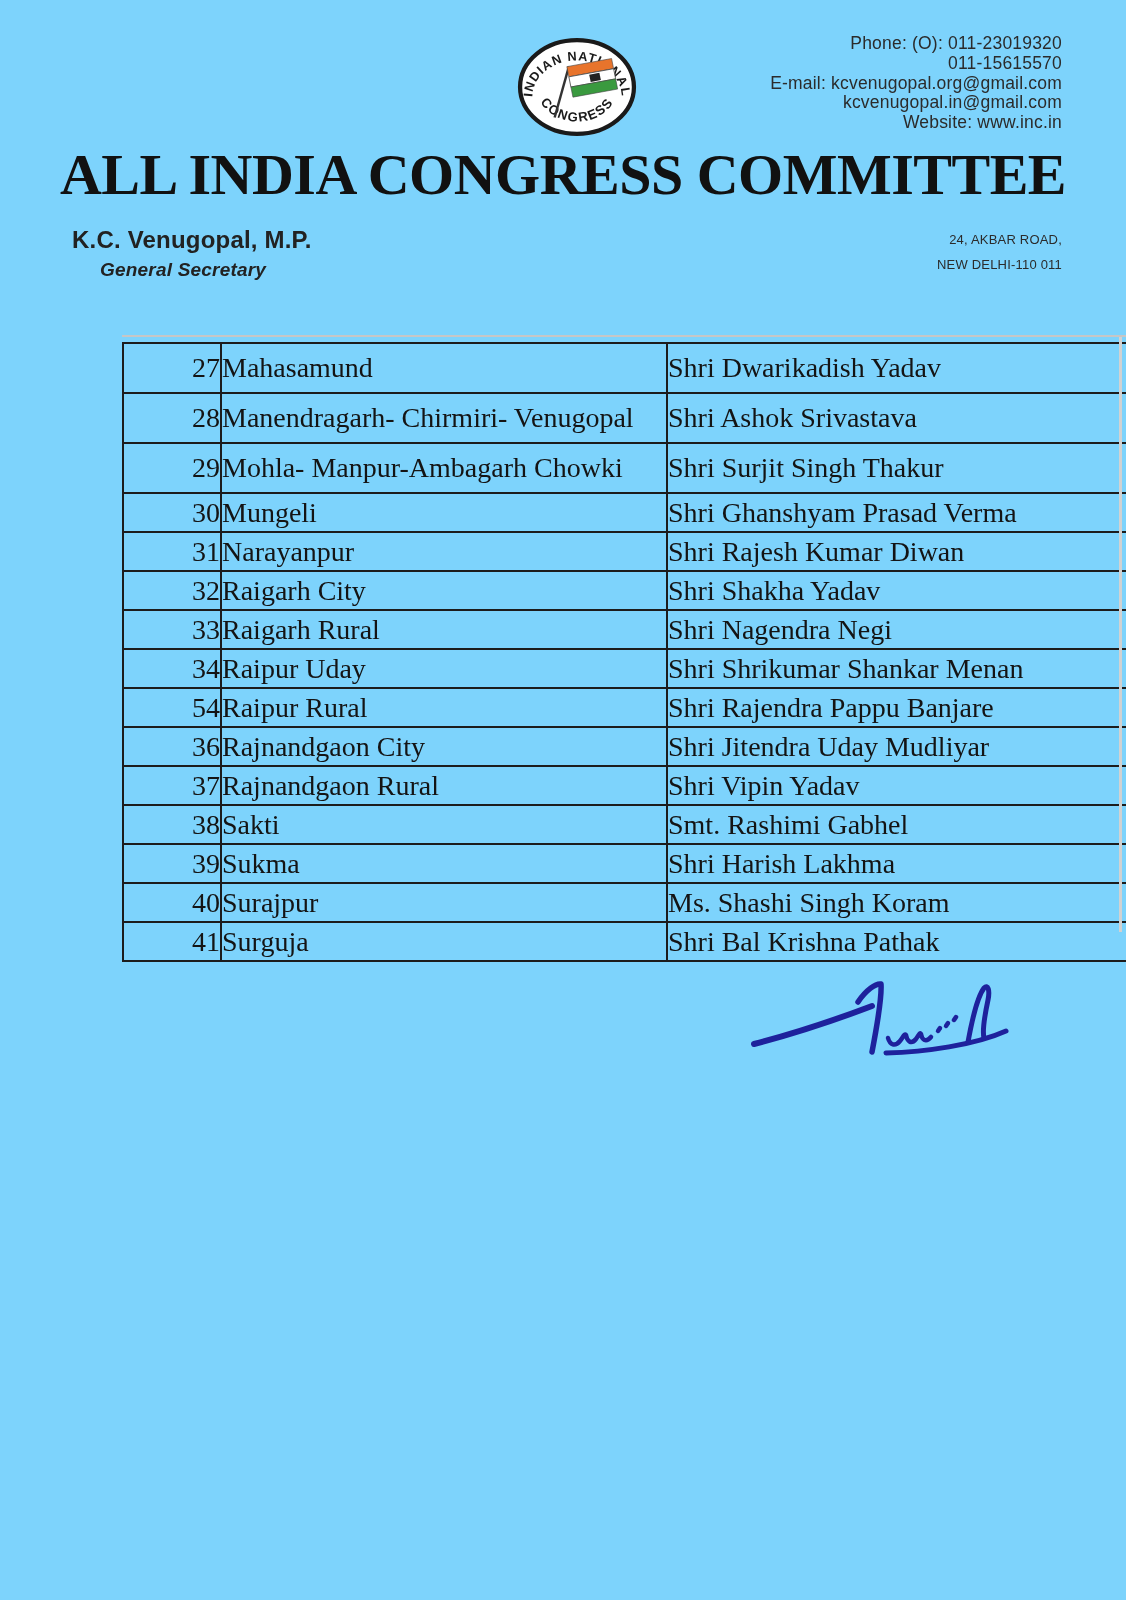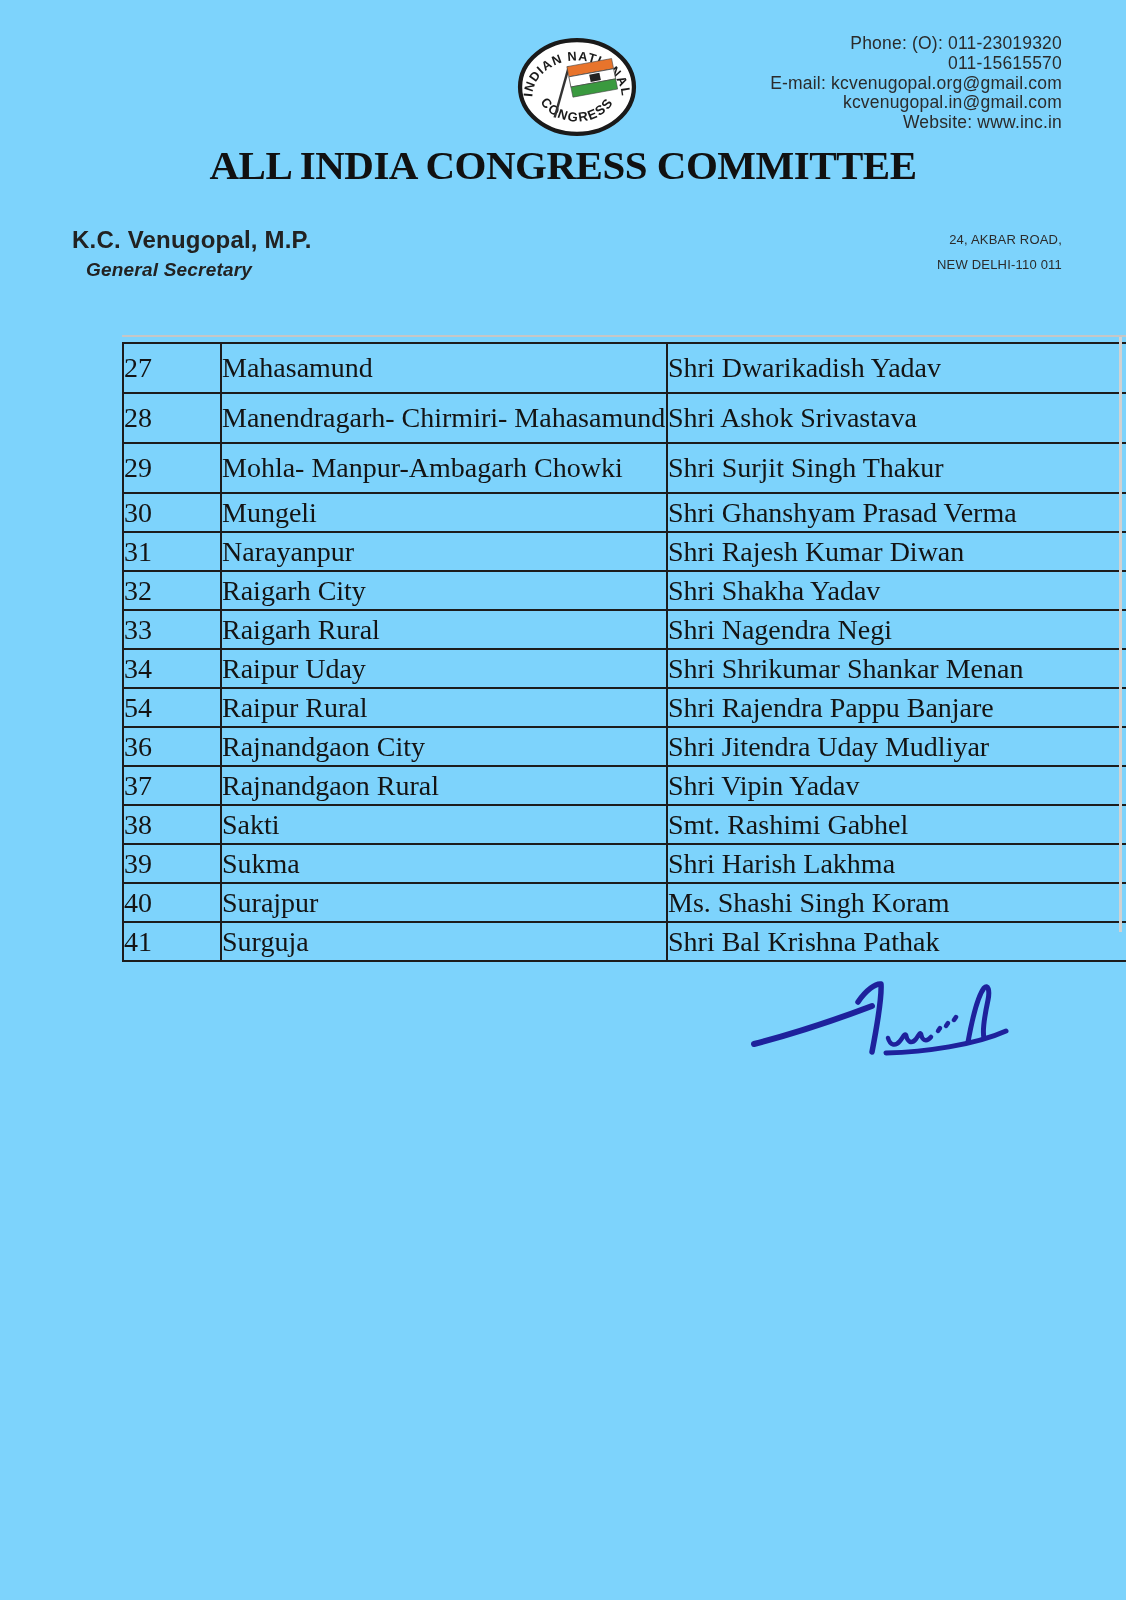--- a/index.html
+++ b/index.html
@@ -17,27 +17,27 @@
     text-align:right;
     font-size:17.5px;line-height:19.8px;
     color:#2b2b2b;
     letter-spacing:.2px;
   }
   .logo-wrap{position:absolute;left:516px;top:36px;width:122px;height:102px;}
   .org-title{
     position:absolute;left:0;top:141px;width:1126px;
     text-align:center;
     font-family:"Liberation Serif", serif;
-    font-weight:bold;font-size:41px;letter-spacing:-.5px;
+    font-weight:bold;font-size:58px;letter-spacing:-.5px;
     color:#111;
     white-space:nowrap;
   }
   .officer-block{position:absolute;left:72px;top:226px;}
   .officer-name{font-size:24px;font-weight:bold;color:#222;letter-spacing:.2px;}
-  .officer-role{font-size:19px;font-weight:bold;font-style:italic;color:#222;margin-top:5px;margin-left:14px;letter-spacing:.2px;}
+  .officer-role{font-size:19px;font-weight:bold;font-style:italic;color:#222;margin-top:5px;margin-left:28px;letter-spacing:.2px;}
   .address-block{
     position:absolute;top:228px;right:64px;
     text-align:right;font-size:13px;line-height:24.5px;color:#2b2b2b;letter-spacing:.2px;
   }
   
   .pre-table-hairline{
     position:absolute;left:122px;top:335px;width:1004px;height:2px;
     background:#c6c6c6;
   }
   .table-wrap{position:absolute;left:122px;top:342px;}
@@ -46,21 +46,21 @@
     width:1010px;
     font-family:"Liberation Serif", serif;
     font-size:28px;color:#141414;
   }
   table.roster td{
     border:2.2px solid #1c1c1c;
     padding:0;
     vertical-align:middle;
     overflow:hidden;white-space:nowrap;
   }
-  td.c-no{width:96px;text-align:left;}
+  td.c-no{width:96px;text-align:right;}
   td.c-district{width:444px;padding-left:10px;margin-top:46px;}
   td.c-name{padding-left:12px;}
   tr.row td{height:37px;}
   tr.row.tall td{height:48px;}
   .edge-shadow{
     position:absolute;left:1119px;top:337px;width:3px;height:595px;
     background:#d2d2d2;
   }
   
   .signature{position:absolute;left:740px;top:948px;width:280px;height:112px;}
@@ -119,21 +119,21 @@
   <div class="table-wrap">
     <table class="roster">
       <tbody id="roster-body">
           <tr class="row tall">
             <td class="c-no">27</td>
             <td class="c-district">Mahasamund</td>
             <td class="c-name">Shri Dwarikadish Yadav</td>
           </tr>
           <tr class="row tall">
             <td class="c-no">28</td>
-            <td class="c-district">Manendragarh- Chirmiri- Mahasamund</td>
+            <td class="c-district">Manendragarh- Chirmiri- Venugopal</td>
             <td class="c-name">Shri Ashok Srivastava</td>
           </tr>
           <tr class="row tall">
             <td class="c-no">29</td>
             <td class="c-district">Mohla- Manpur-Ambagarh Chowki</td>
             <td class="c-name">Shri Surjit Singh Thakur</td>
           </tr>
           <tr class="row">
             <td class="c-no">30</td>
             <td class="c-district">Mungeli</td>

